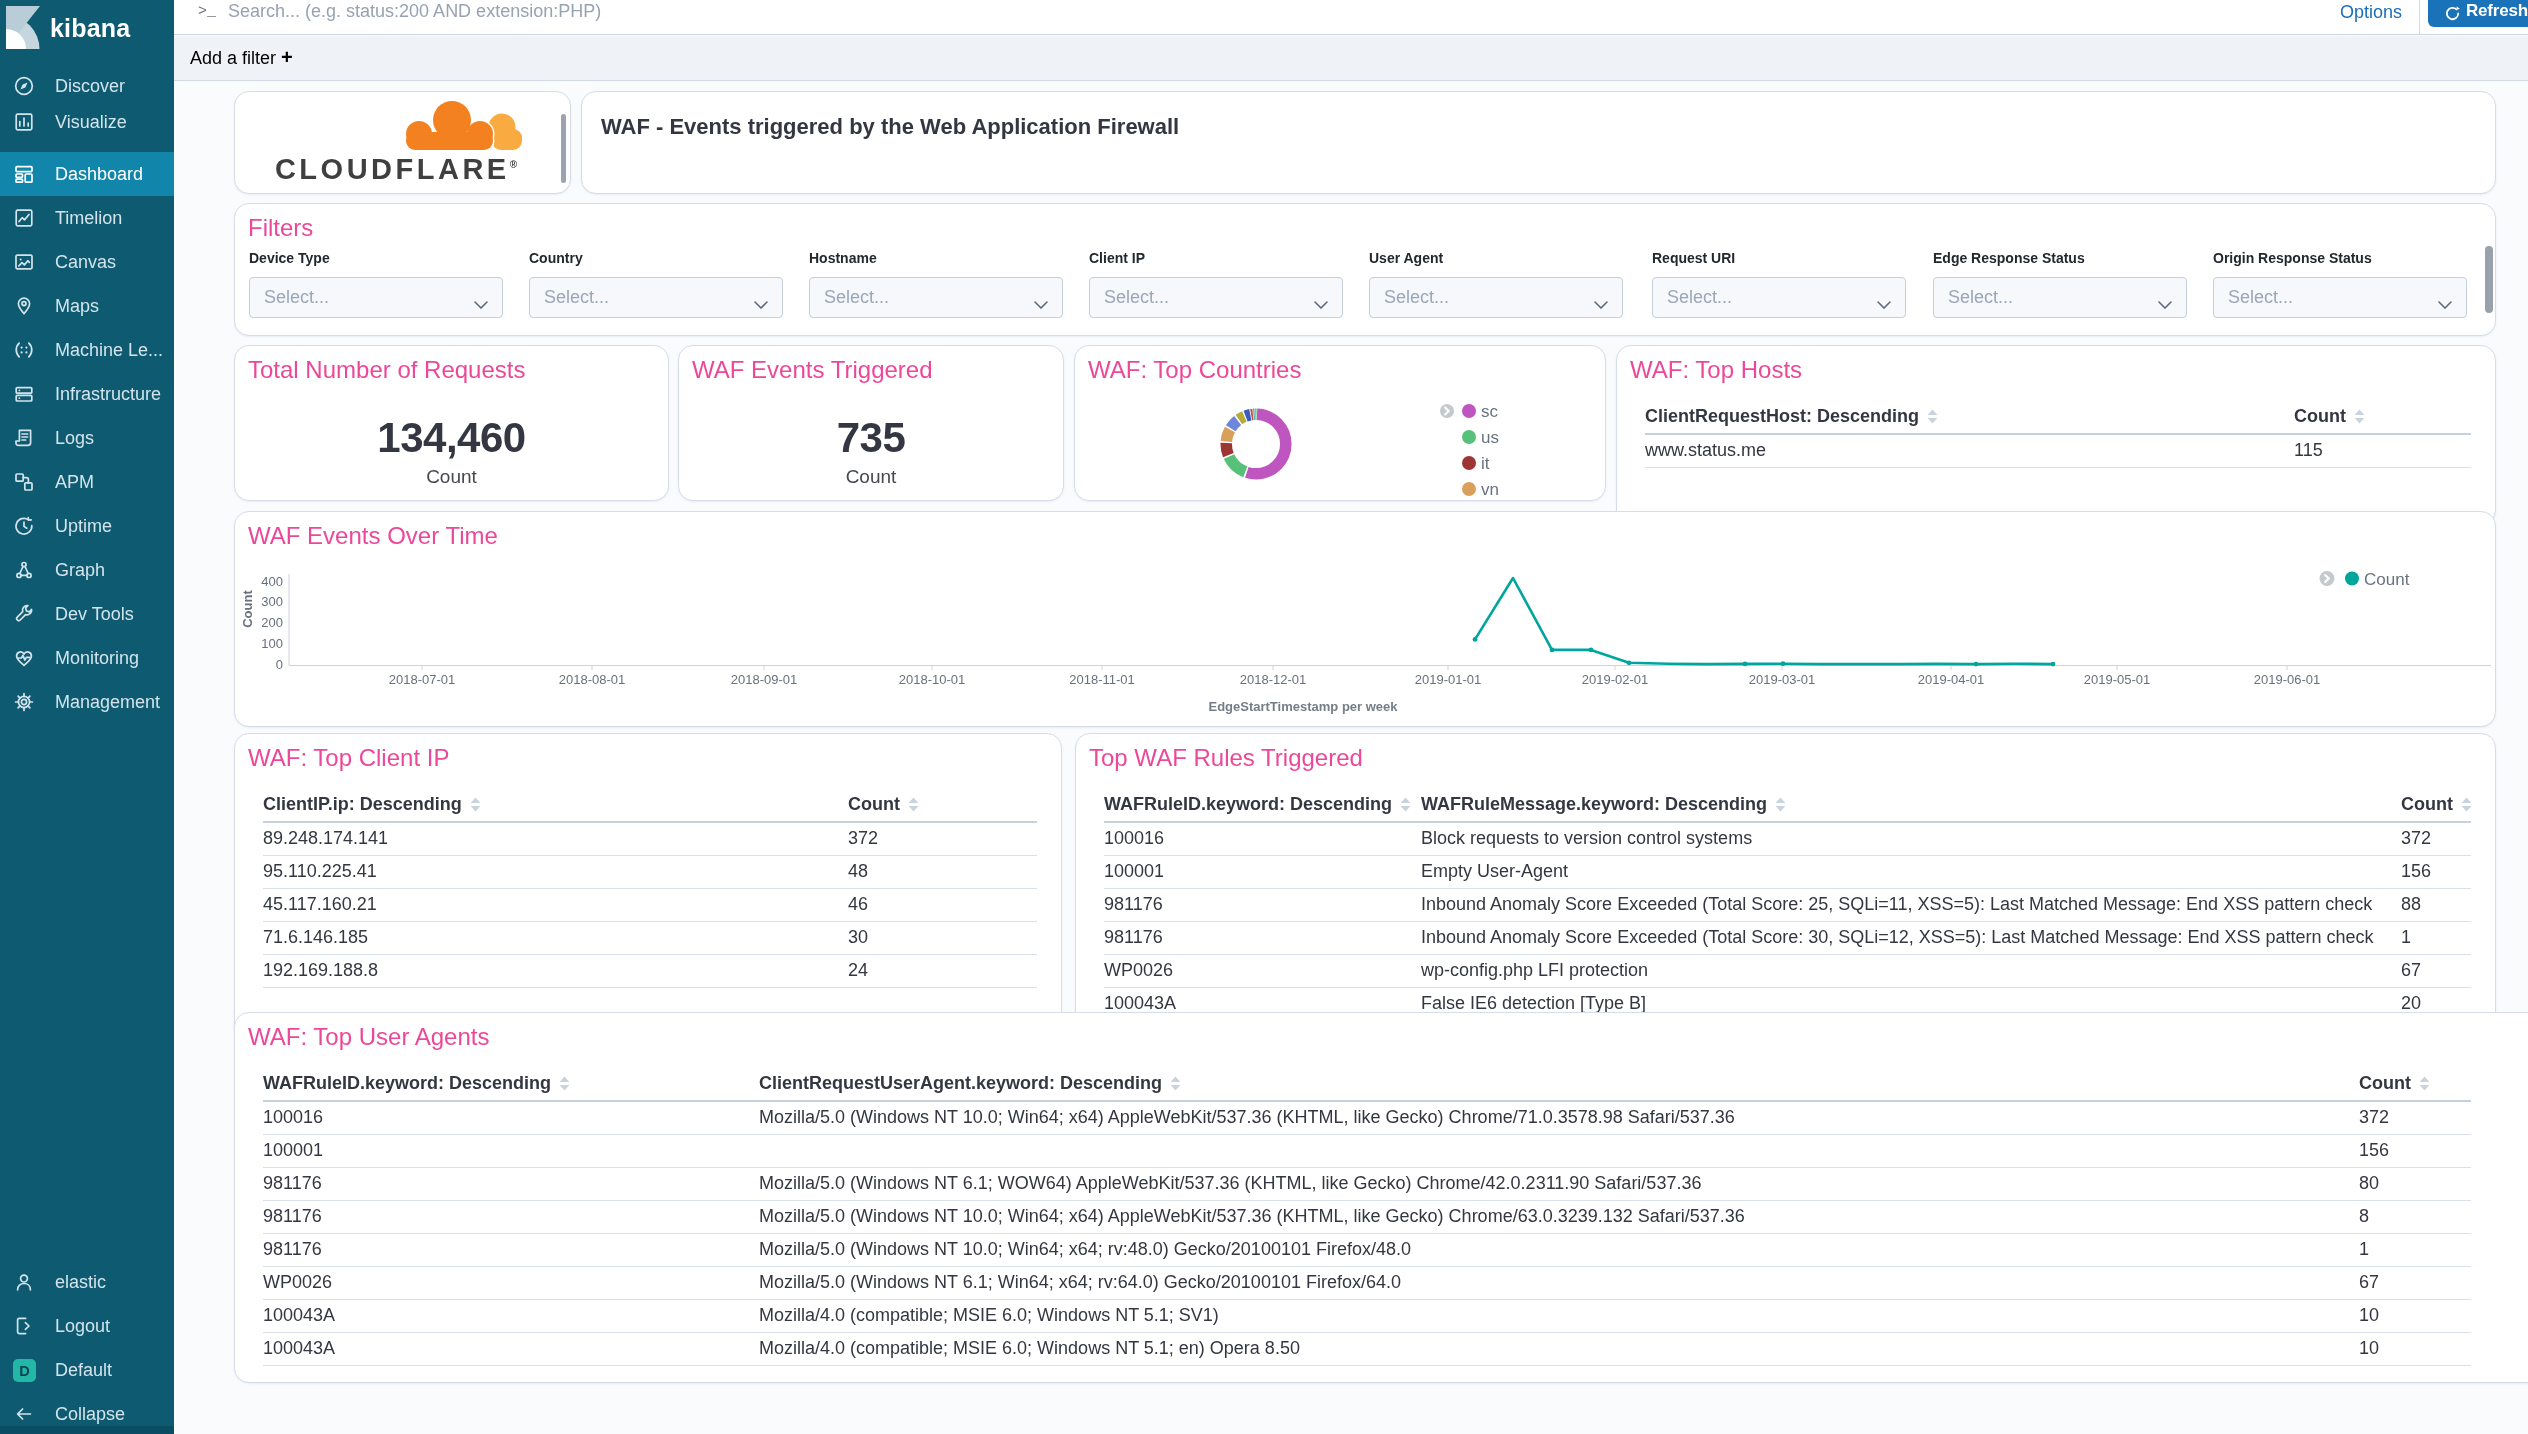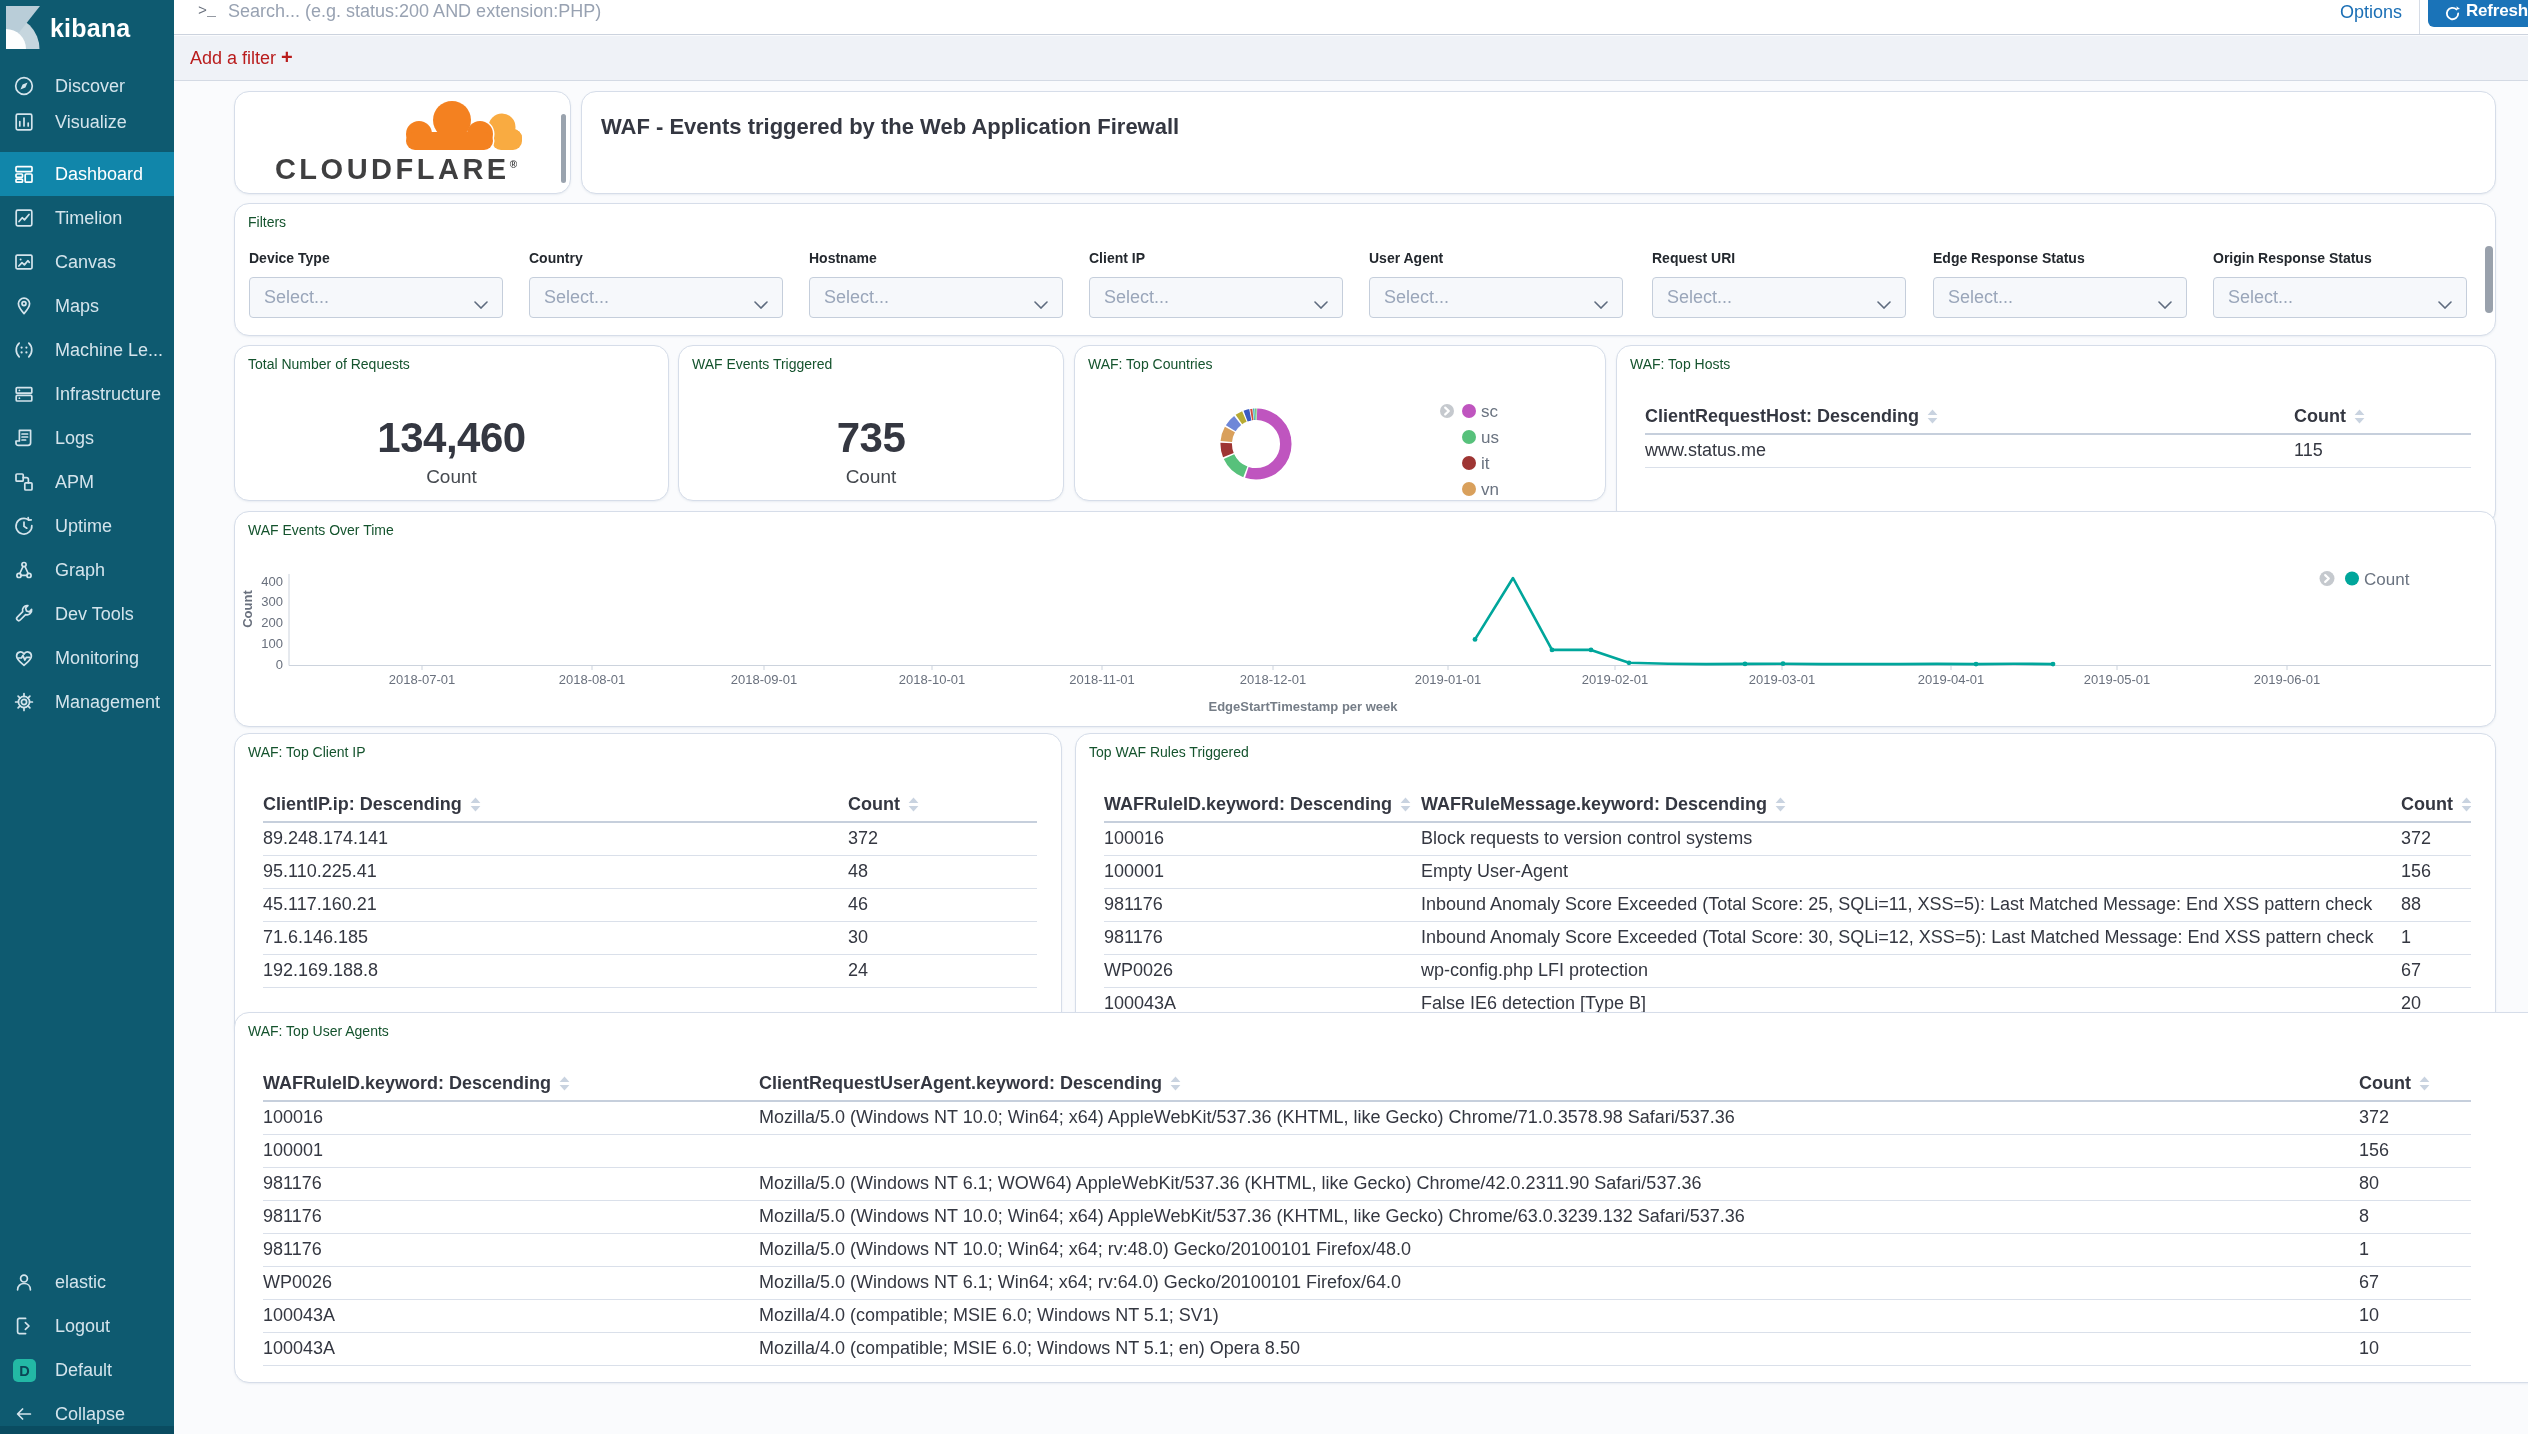--- a/index.html
+++ b/index.html
@@ -17,25 +17,25 @@
 
 #topbar { position:absolute; left:174px; top:0; right:0; height:35px; background:#fff; border-bottom:1px solid #ccd3de; z-index:4; }
 #qprompt { position:absolute; left:24px; top:0; height:23px; line-height:23px; font-family:"Liberation Mono",monospace; font-size:15px; color:#69707d; }
 #qtext { position:absolute; left:54px; top:0; height:23px; line-height:23px; font-size:18px; color:#98a2b2; }
 #opts { position:absolute; left:2166px; top:0; height:25px; line-height:25px; font-size:18px; color:#1b6fb5; }
 #optdiv { position:absolute; left:2245px; top:0; height:34px; width:1px; background:#d6dce6; }
 #refresh { position:absolute; left:2254px; top:-14px; width:112px; height:41px; background:#1a73b8; border-radius:6px; }
 #refresh .ri { position:absolute; left:16px; top:19px; }
 #refresh .rt { position:absolute; left:38px; top:15px; font-size:17px; font-weight:bold; color:#fff; letter-spacing:-0.2px; }
 #filterbar { position:absolute; left:174px; top:36px; right:0; height:45px; background:#eff2f7; border-bottom:1px solid #d4dae4; z-index:3; }
-#addfilter { position:absolute; left:16px; top:10px; font-size:18px; color:#b91c1c; }
+#addfilter { position:absolute; left:16px; top:10px; font-size:18px; color:#000000; }
 #addfilter b { font-size:20px; font-weight:bold; }
 
 .panel { position:absolute; background:#fff; border:1px solid #d6dde9; border-radius:15px; box-shadow:0 1px 2px rgba(110,130,160,0.12); overflow:hidden; }
-.ptitle { position:absolute; left:13px; top:10px; font-size:14px; color:#14532d; white-space:nowrap; }
+.ptitle { position:absolute; left:13px; top:10px; font-size:24px; color:#ec4899; white-space:nowrap; }
 
 .flabel { position:absolute; top:46px; font-size:14px; font-weight:bold; color:#23282e; white-space:nowrap; }
 .fsel { position:absolute; top:73px; width:254px; height:41px; background:#f6f8fb; border:1px solid #c5cedb; border-radius:4px; font-size:18px; color:#9aa6ba; line-height:39px; padding-left:14px; }
 .fchev { position:absolute; right:14px; top:6px; }
 .fscroll { position:absolute; left:2250px; top:42px; width:8px; height:67px; background:#99a1ac; border-radius:4px; }
 
 .mnum { position:absolute; left:0; right:0; top:68px; text-align:center; font-size:42px; font-weight:bold; color:#343741; letter-spacing:-0.5px; }
 .mcnt { position:absolute; left:0; right:0; top:120px; text-align:center; font-size:19px; color:#45494f; }
 
 .ktab { position:absolute; border-collapse:collapse; table-layout:fixed; font-size:18px; color:#343741; }

